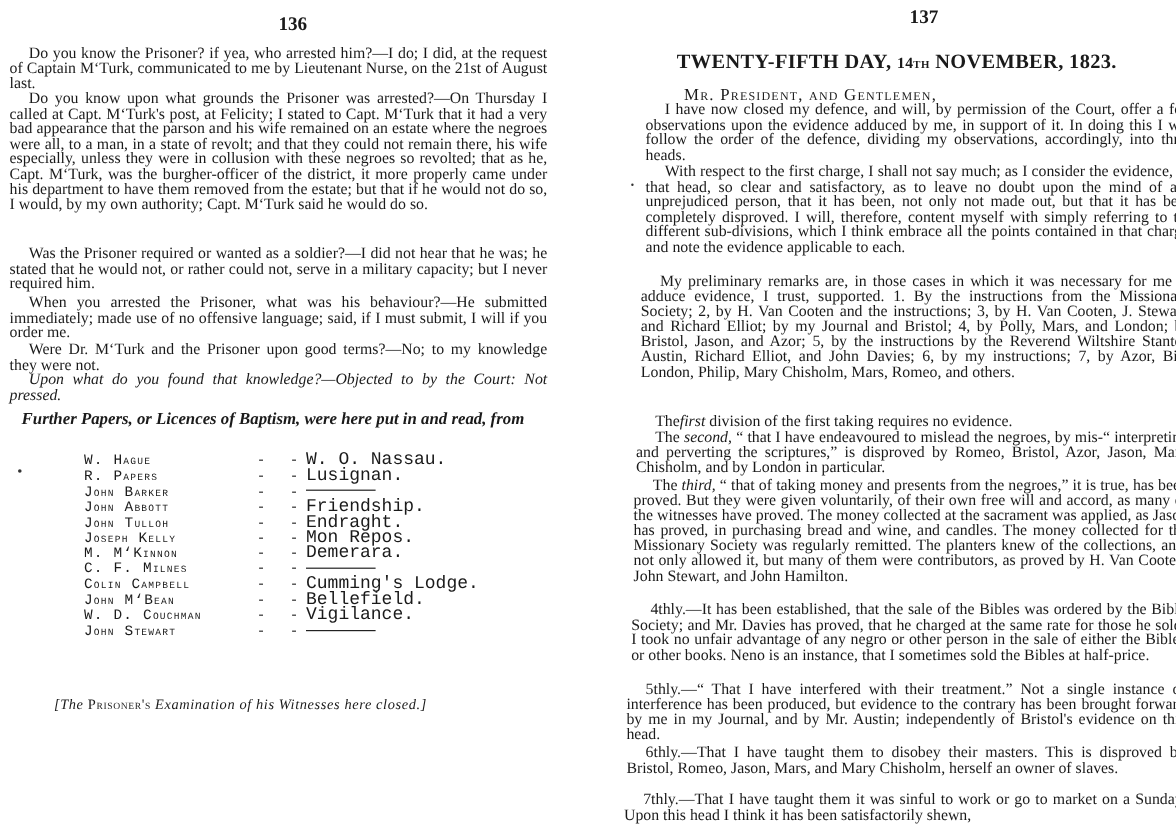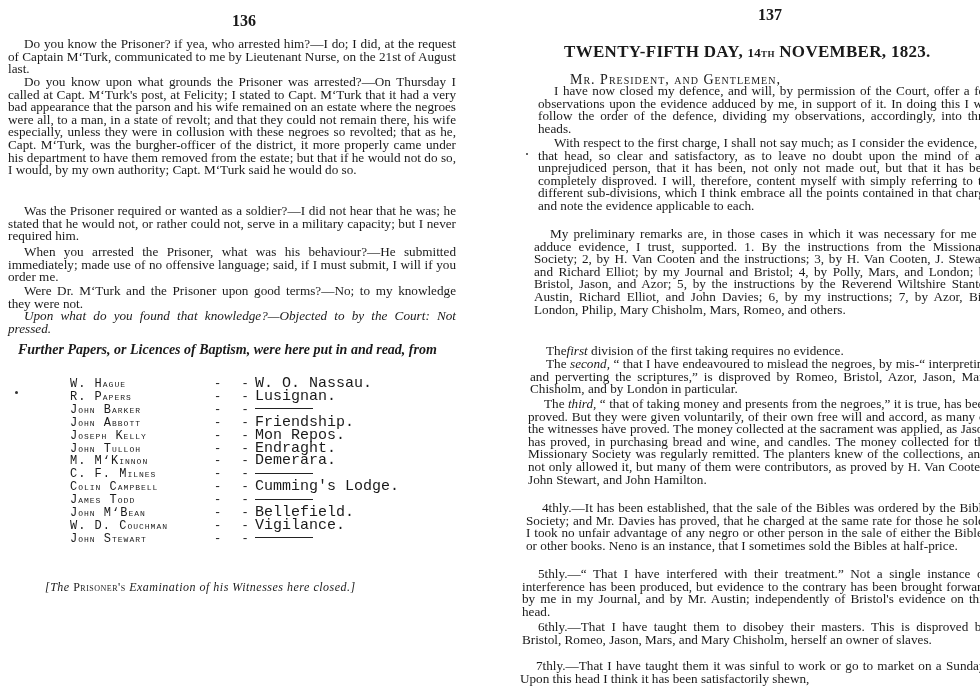--- a/index.html
+++ b/index.html
@@ -79,54 +79,48 @@
           <td class="d2">-</td>
           <td class="estate"><span class="dash-line"></span></td>
         </tr>
         <tr>
           <td class="name">John Abbott</td>
           <td class="d1">-</td>
           <td class="d2">-</td>
           <td class="estate">Friendship.</td>
         </tr>
         <tr>
+          <td class="name">John Tulloh</td>
+          <td class="d1">-</td>
+          <td class="d2">-</td>
+          <td class="estate">Endraght.</td>
+        </tr>
+        <tr>
           <td class="name">Joseph Kelly</td>
           <td class="d1">-</td>
           <td class="d2">-</td>
           <td class="estate">Mon Repos.</td>
-        </tr>
-        <tr>
-          <td class="name">John Tulloh</td>
-          <td class="d1">-</td>
-          <td class="d2">-</td>
-          <td class="estate">Endraght.</td>
         </tr>
         <tr>
           <td class="name">M. M‘Kinnon</td>
           <td class="d1">-</td>
           <td class="d2">-</td>
           <td class="estate">Demerara.</td>
         </tr>
         <tr>
           <td class="name">C. F. Milnes</td>
           <td class="d1">-</td>
           <td class="d2">-</td>
           <td class="estate"><span class="dash-line"></span></td>
         </tr>
         <tr>
           <td class="name">Colin Campbell</td>
           <td class="d1">-</td>
           <td class="d2">-</td>
           <td class="estate">Cumming's Lodge.</td>
-        </tr>
-        <tr>
-          <td class="name">James Todd</td>
-          <td class="d1">-</td>
-          <td class="d2">-</td>
-          <td class="estate"><span class="dash-line"></span></td>
         </tr>
         <tr>
           <td class="name">John M‘Bean</td>
           <td class="d1">-</td>
           <td class="d2">-</td>
           <td class="estate">Bellefield.</td>
         </tr>
         <tr>
           <td class="name">W. D. Couchman</td>
           <td class="d1">-</td>

